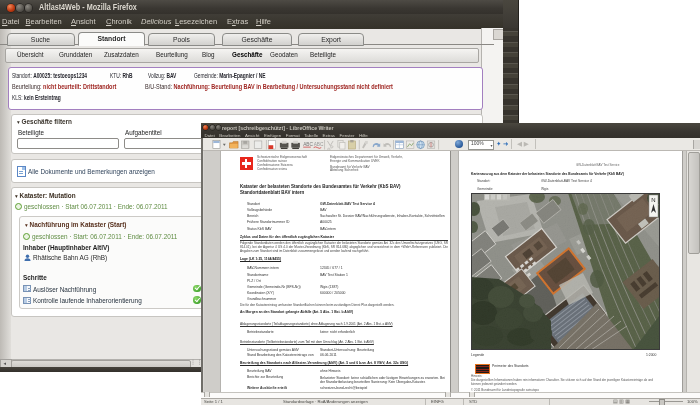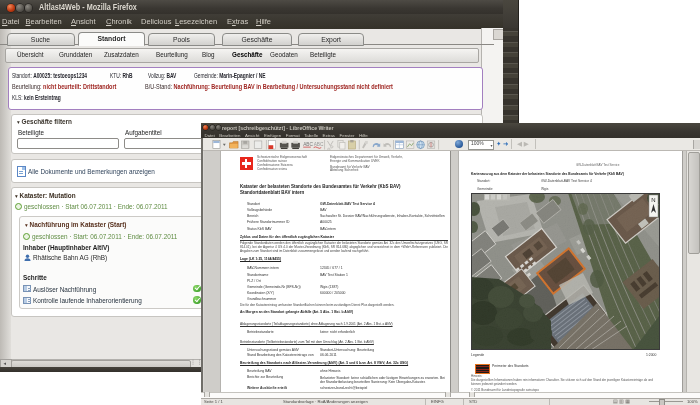--- a/index.html
+++ b/index.html
@@ -24,21 +24,21 @@
  <div class="a" style="left:7px;top:4px;width:7.5px;height:7.5px;border-radius:50%;background:radial-gradient(circle at 35% 30%,#f0895a,#c03a12 55%,#7e2407);box-shadow:0 0 0 0.5px #1d1b18;"></div>
  <div class="a" style="left:16px;top:4px;width:7.5px;height:7.5px;border-radius:50%;background:radial-gradient(circle at 35% 30%,#8d8a83,#56534d 60%,#3a3733);box-shadow:0 0 0 0.5px #1d1b18;"></div>
  <div class="a" style="left:24.5px;top:4px;width:7.5px;height:7.5px;border-radius:50%;background:radial-gradient(circle at 35% 30%,#8d8a83,#56534d 60%,#3a3733);box-shadow:0 0 0 0.5px #1d1b18;"></div>
  <div class="t" style="left:39px;top:3px;font-size:8.5px;font-weight:bold;color:#dcd8cf;transform:scaleX(0.85);transform-origin:0 0;">Altlast4Web - Mozilla Firefox</div>
 
  <div class="a" style="left:0;top:14px;width:503px;height:14.5px;background:linear-gradient(#403d37,#353229);"></div>
  <div class="t" style="left:2px;top:18px;font-size:7.5px;color:#d2cec5;"><u>D</u>atei</div>
  <div class="t" style="left:25.5px;top:18px;font-size:7.5px;color:#d2cec5;"><u>B</u>earbeiten</div>
  <div class="t" style="left:71px;top:18px;font-size:7.5px;color:#d2cec5;"><u>A</u>nsicht</div>
  <div class="t" style="left:106px;top:18px;font-size:7.5px;color:#d2cec5;"><u>C</u>hronik</div>
- <div class="t" style="left:141px;top:18px;font-size:7.5px;color:#d2cec5;">Delicious</div>
+ <div class="t" style="left:141px;top:18px;font-size:7.5px;color:#d2cec5;font-style:italic;">Delicious</div>
  <div class="t" style="left:175px;top:18px;font-size:7.5px;color:#d2cec5;"><u>L</u>esezeichen</div>
  <div class="t" style="left:227px;top:18px;font-size:7.5px;color:#d2cec5;">E<u>x</u>tras</div>
  <div class="t" style="left:256px;top:18px;font-size:7.5px;color:#d2cec5;"><u>H</u>ilfe</div>
 
  <div class="a" style="left:0;top:28.5px;width:503px;height:330.5px;background:#e9e7e4;"></div>
  <div class="a" style="left:0;top:28.5px;width:11px;height:330.5px;background:linear-gradient(90deg,#bdbab5,#e0deda);"></div>
 
  <div class="a" style="left:481px;top:28px;width:22px;height:331px;background:#f4f3f1;border-left:1px solid #b5b3af;"></div>
  <div class="a" style="left:493px;top:29px;width:9px;height:9px;background:#dad7d2;border:1px solid #a9a6a1;"></div>
 

